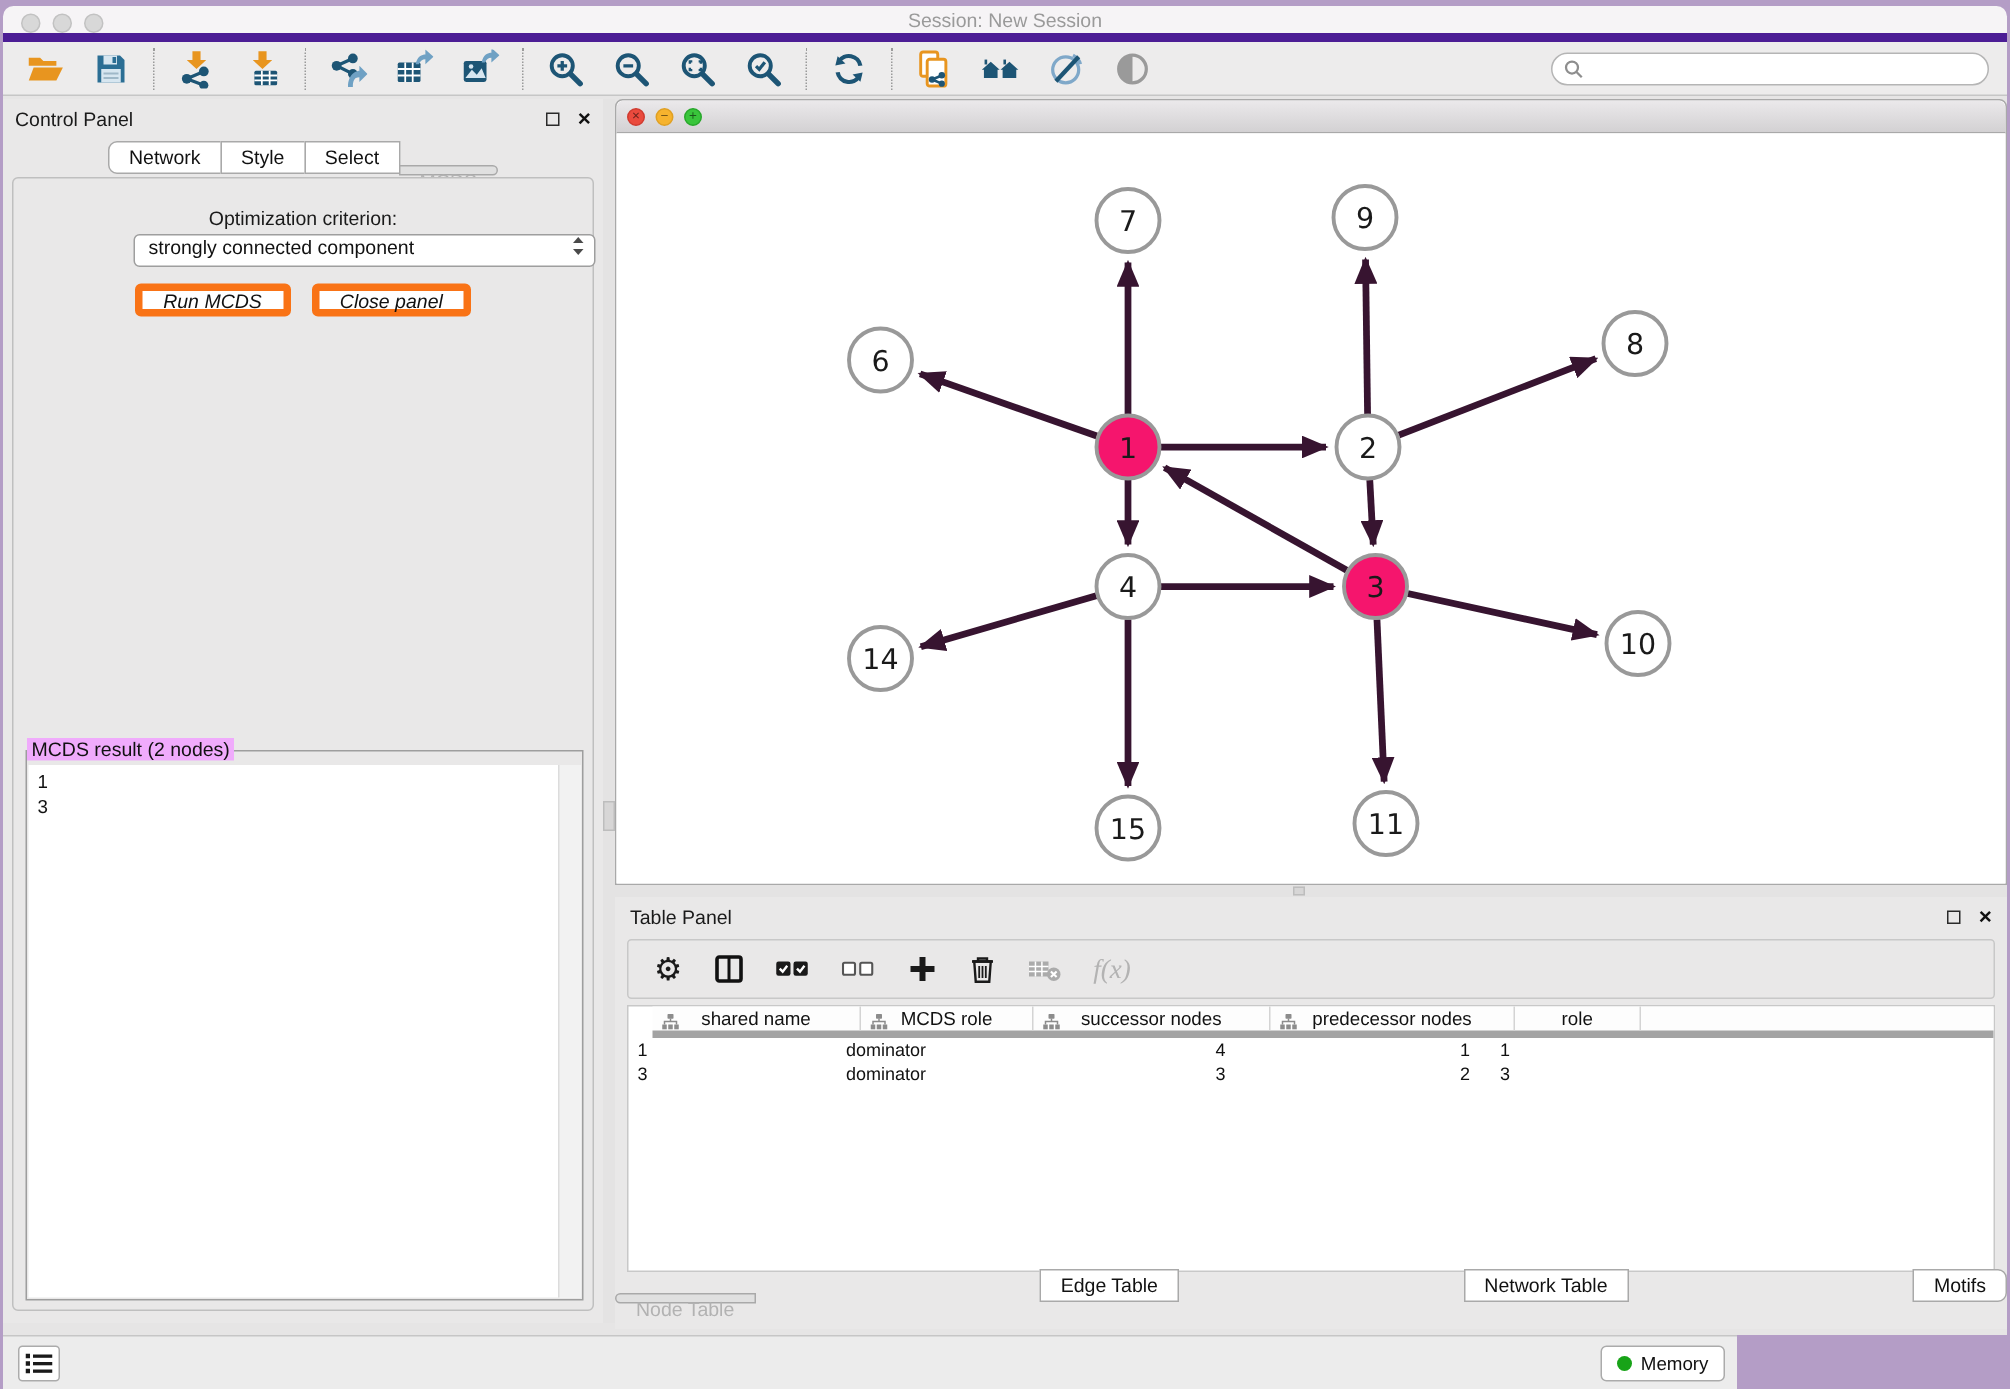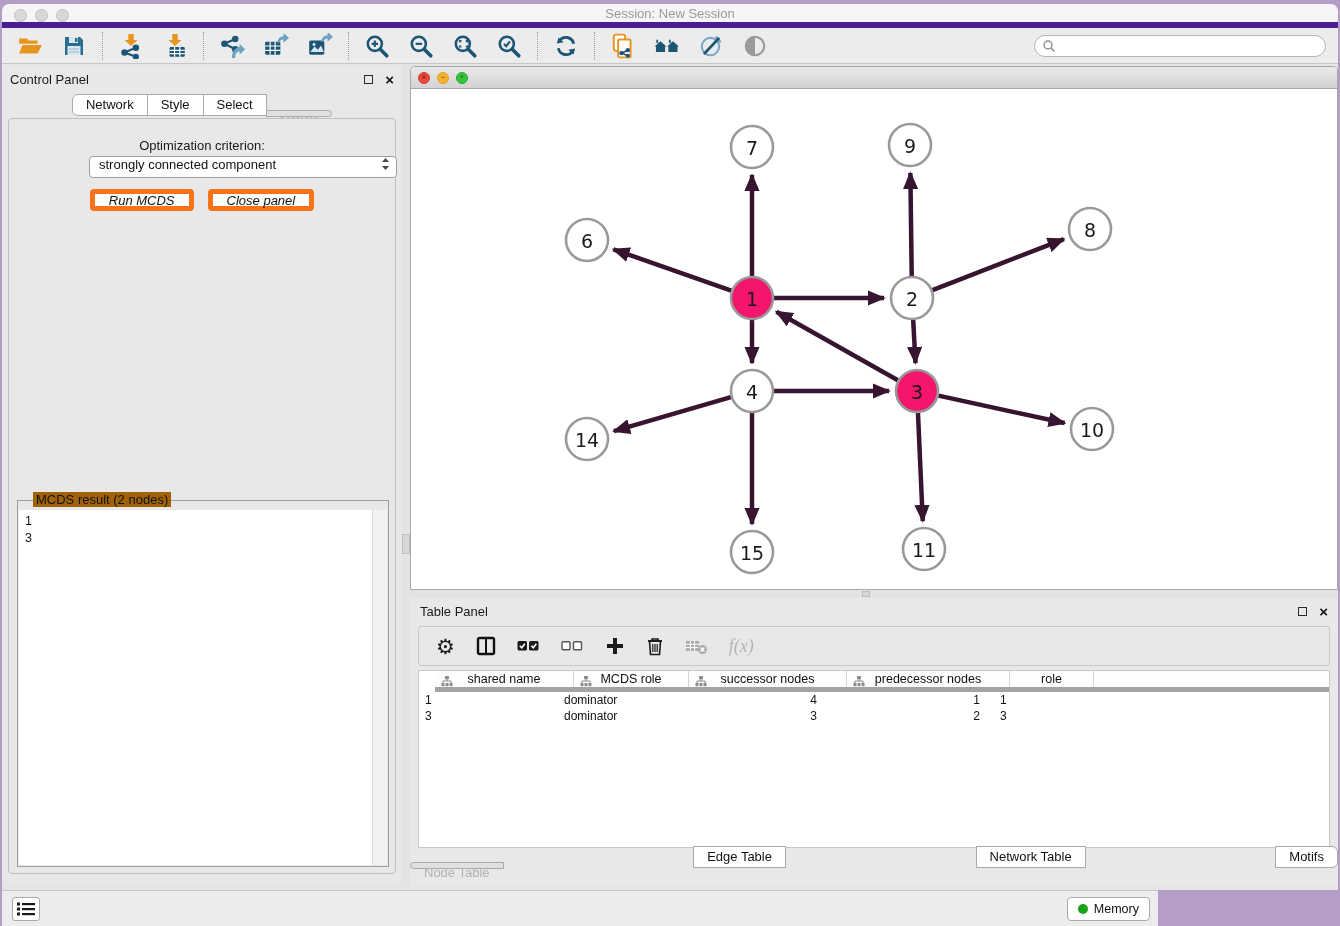--- a/index.html
+++ b/index.html
@@ -46,21 +46,21 @@
   .cp-body { position:absolute; left:6px; top:52px; width:388px; height:756px;
     background:#e9e8e8; border:1px solid #bfbfbf; border-radius:4px; }
   .opt-label { position:absolute; top:19px; width:100%; text-align:center; font-size:13px; color:#1a1a1a; }
   .select { position:absolute; left:38px; top:37px; width:308px; height:22px; background:#fff;
     border:1px solid #9e9e9e; border-radius:4px; display:flex; align-items:flex-start; padding:0 6px 0 9px;margin-left:42px; }
   .select .sel-text { flex:1; font-size:13px; color:#111; }
   .btnrow { position:absolute; top:70px; width:100%; display:flex; justify-content:center; gap:14px; }
   .btn { background:#fff; border:5px solid #f97316; border-radius:4px; height:22px; padding:0 14px;
     font-size:13px; color:#111; display:flex; align-items:center;font-style:italic; }
   .fieldset { position:absolute; left:8px; top:381px; width:372px; height:367px; border:1px solid #9e9e9e; }
-  .legend { position:absolute; top:-9px; left:15px; background:#a16207; padding:0 3px; font-size:13px; color:#111; }
+  .legend { position:absolute; top:-9px; left:0; background:#f0abfc; padding:0 3px; font-size:13px; color:#111; }
   .result-inner { position:absolute; left:1px; right:1px; top:9px; bottom:1px; background:#fff; display:flex; }
   .result-text { flex:1; padding:3px 6px; font-size:12.5px; color:#111; line-height:17px; }
   .result-scroll { width:15px; background:#f2f2f2; border-left:1px solid #dcdcdc; }
 
   
   .vsplit { position:absolute; left:400px; top:2px; width:8px; height:816px; background:#e4e3e3; }
   .vsplit .handle { position:absolute; left:0; top:468px; width:8px; height:20px; background:#d7d6d6; border:1px solid #bdbdbd; }
   .hsplit { position:absolute; left:408px; top:526px; width:928px; height:8px; background:#e4e3e3; }
   .hsplit .handle { position:absolute; left:452px; top:1px; width:8px; height:6px; background:#d7d6d6; border:1px solid #bdbdbd; }
 

